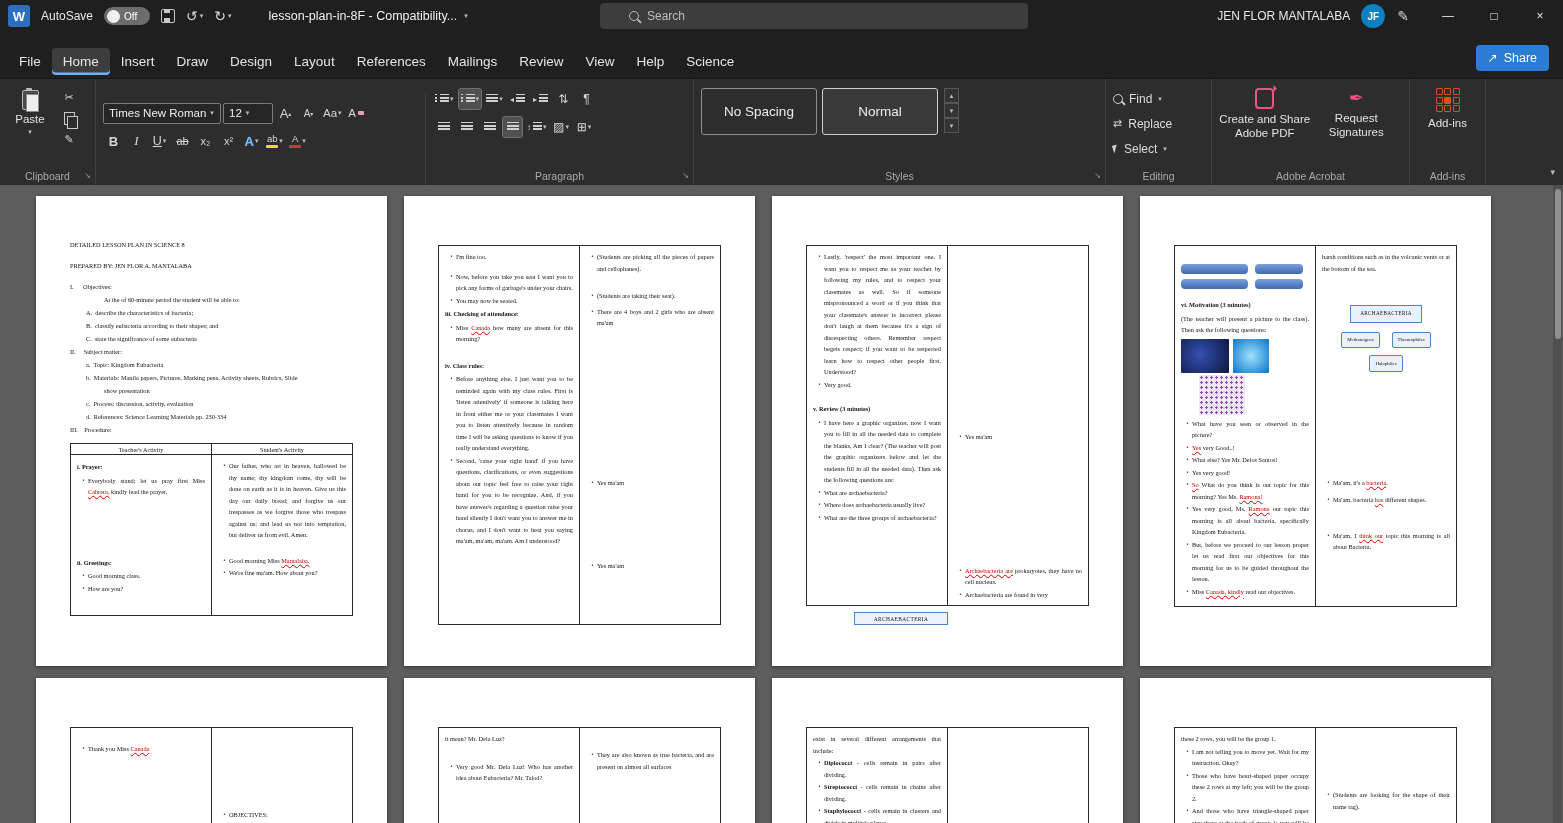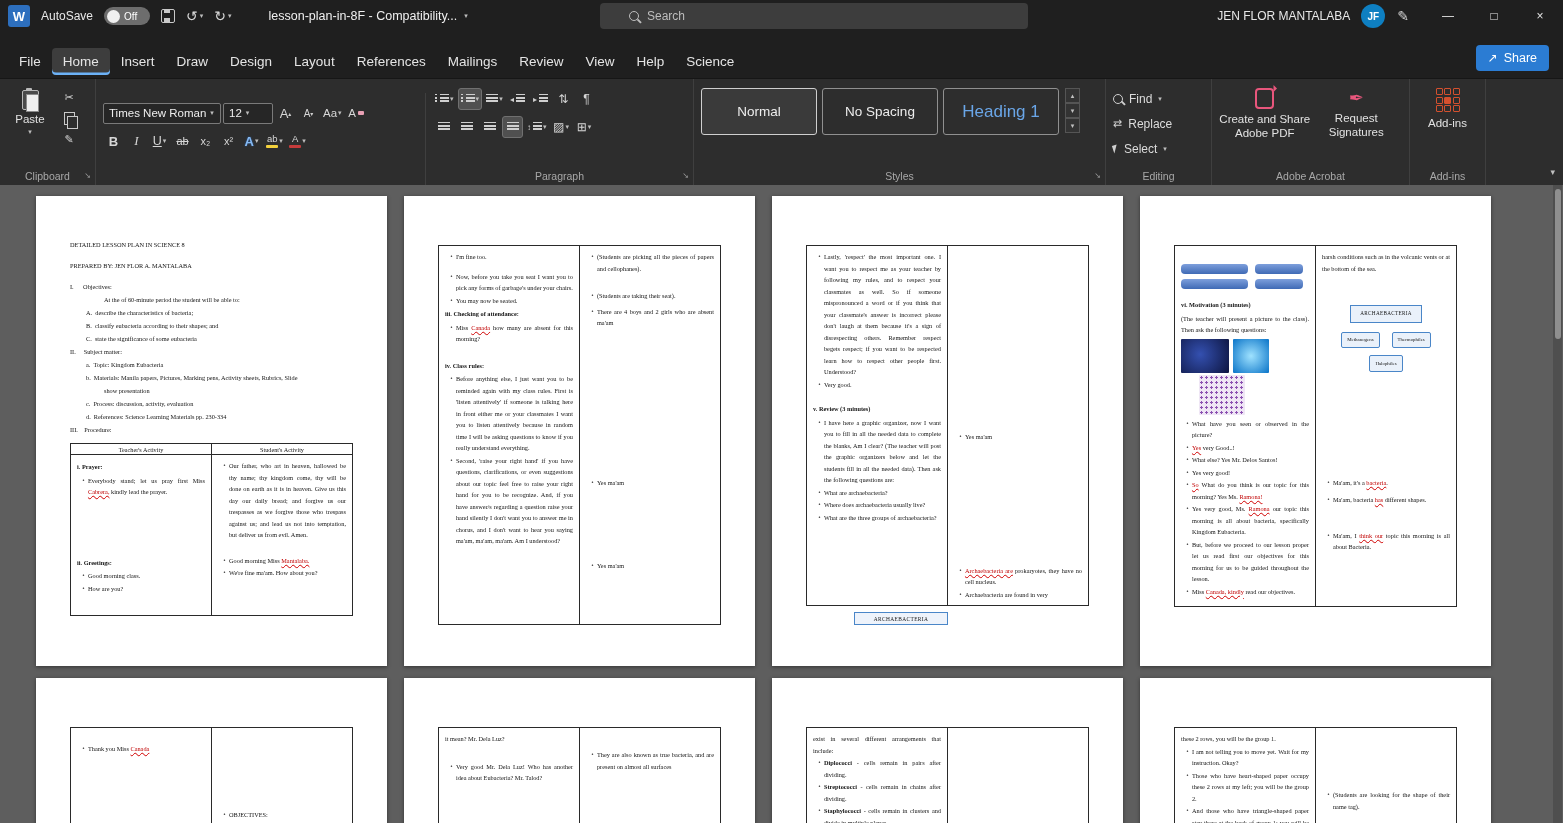--- a/index.html
+++ b/index.html
@@ -369,28 +369,25 @@
           <span class="car2">▾</span>
         </span>
     </div>
     <div class="rg-label">Paragraph</div>
     <span class="launcher">↘</span>
   </div>
 
   <div class="rgroup" style="width:412px;">
     <div class="styles-wrap">
       <div style="display:flex;">
+          <div class="style-card">
+            <div class="scl">No Spacing</div>
+          </div>
           <div class="style-card selected">
             <div class="scl">Normal</div>
-          </div>
-          <div class="style-card">
-            <div class="scl">No Spacing</div>
-          </div>
-          <div class="style-card heading">
-            <div class="scl">Heading 1</div>
           </div>
         </div>
       <div class="st-scroll">
         <span class="st-sb">▴</span>
         <span class="st-sb">▾</span>
         <span class="st-sb">▾</span>
       </div>
     </div>
     <div class="rg-label">Styles</div>
     <span class="launcher">↘</span>

